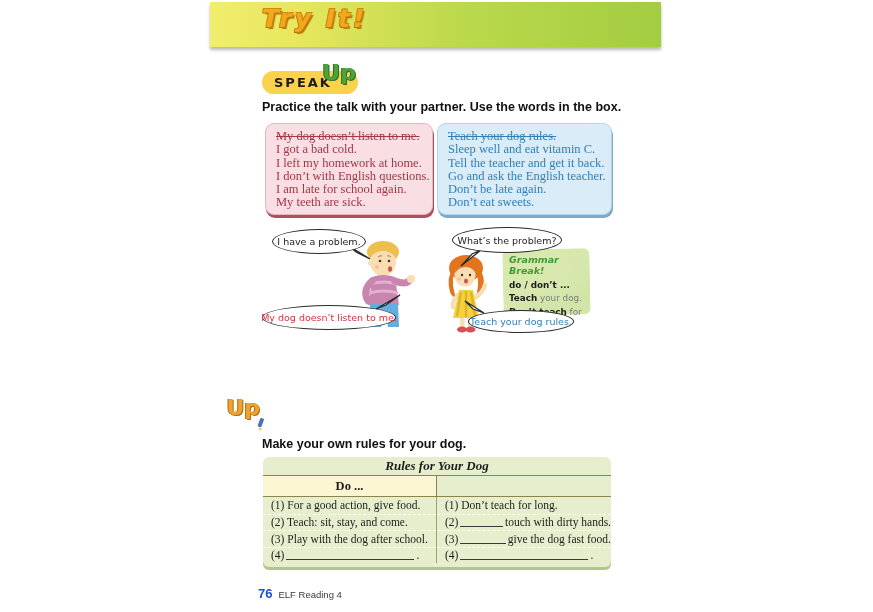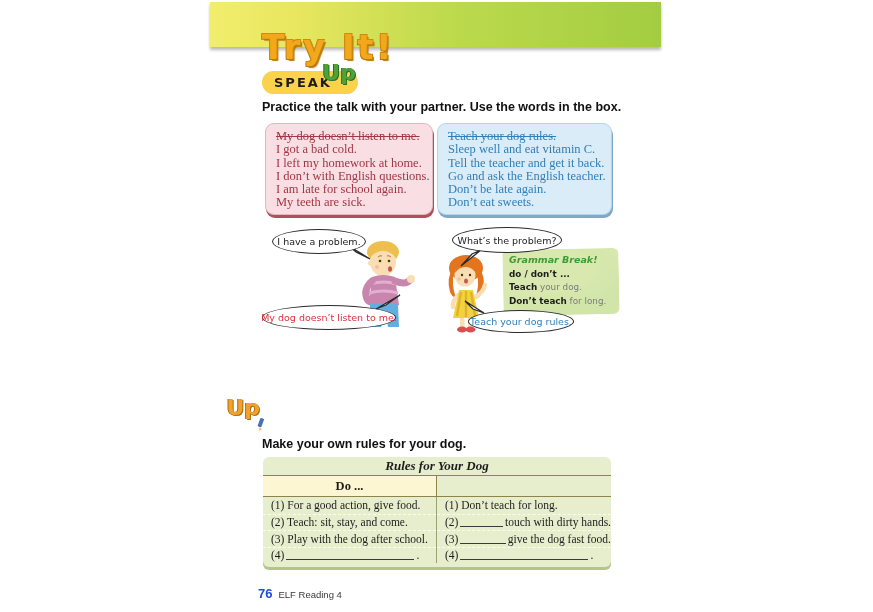--- a/index.html
+++ b/index.html
@@ -10,25 +10,26 @@
     font-family:"Liberation Sans", sans-serif;
   }
 
   
   .banner {
     position:absolute; left:210px; top:2px; width:451px; height:45px;
     background:linear-gradient(to right, #f1ee6e 0%, #e9e75f 18%, #bcd94c 55%, #a3cd41 100%);
     box-shadow:0 3px 3px rgba(0,0,0,0.28);
   }
   .banner-title {
-    position:absolute; left:52px; top:26px;
-    font-family:"DejaVu Sans", sans-serif;
-    font-size:33px; font-weight:bold; letter-spacing:3px;
+    position:absolute; left:52px; top:2px;
+    font-family:"DejaVu Sans", sans-serif;
+    font-size:25px; font-weight:bold; letter-spacing:3px;
     color:#f3a81c;
     text-shadow:-1px -1px 0 #d18a10, 1px -1px 0 #d18a10, -1px 1px 0 #b97a0c, 2px 2px 1px #b97a0c;
+    font-style:italic;
   }
 
   
   .badge { position:absolute; height:26px; }
   .badge-pill {
     display:inline-block; background:#fbd24b; border-radius:13px;
     padding:4px 26px 4px 12px; font-size:13px; font-weight:bold;
     letter-spacing:2px; color:#1c1c1c;
     font-family:"DejaVu Sans", sans-serif;
   }
@@ -72,21 +73,21 @@
     border-radius:50%; display:flex; align-items:center; justify-content:center;
     font-family:"DejaVu Sans", sans-serif; font-size:9.5px; color:#222;
     white-space:nowrap; z-index:3;
   }
   .bubble.red-text { color:#d5333d; }
   .bubble.blue-text { color:#2f7fb8; }
   .tail { position:absolute; z-index:2; }
 
   
   .grammar {
-    position:absolute; left:503px; top:249px; width:116px; height:66px;
+    position:absolute; left:503px; top:249px; width:87px; height:66px;
     padding:5px 6px;
     font-family:"DejaVu Sans", sans-serif;
   }
   .grammar::before {
     content:""; position:absolute; inset:0;
     background:
       radial-gradient(ellipse 80% 60% at 30% 30%, #d4e6a6 60%, transparent 100%),
       radial-gradient(ellipse 90% 70% at 70% 70%, #cde3a0 55%, transparent 100%),
       linear-gradient(95deg, #d9e9b2 10%, #cbe29b 60%, #d5e7a9 95%);
     border-radius:6px; transform:rotate(-1.2deg); opacity:.9;

